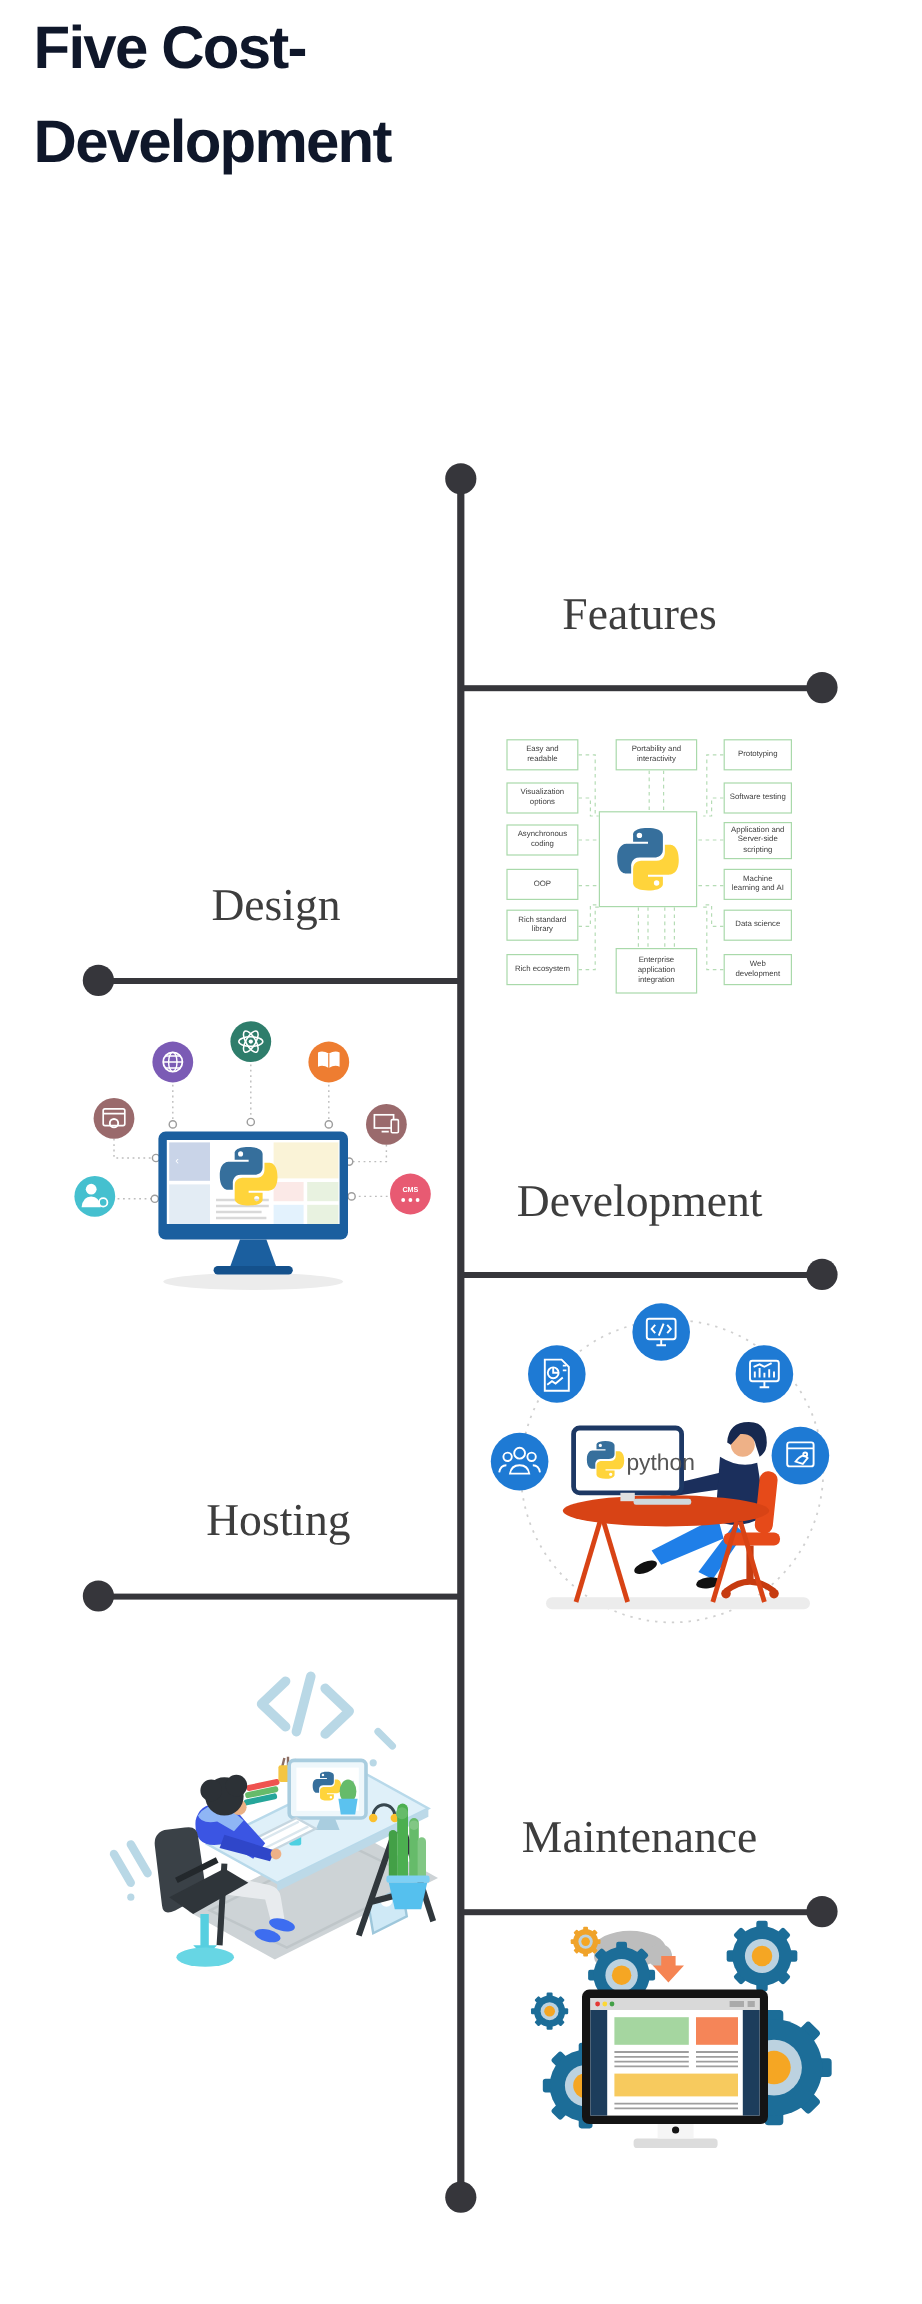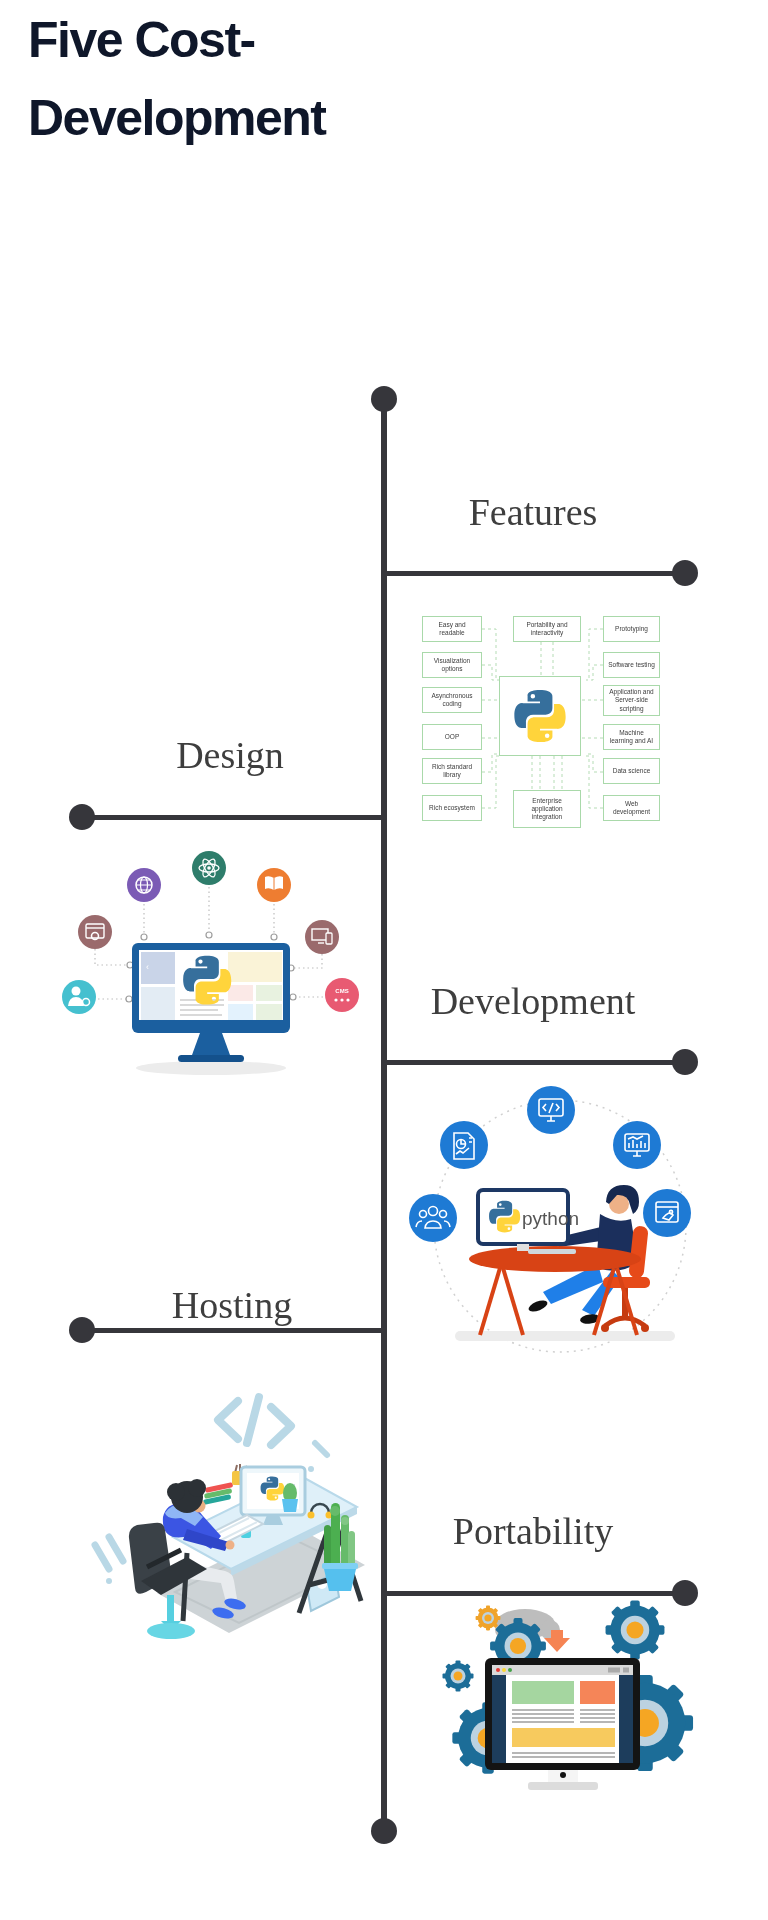--- a/index.html
+++ b/index.html
@@ -73,22 +73,22 @@
   <div class="dot" style="left:672px;top:1049px;"></div>
   <div class="branch" style="left:82px;top:1328px;width:302px;"></div>
   <div class="dot" style="left:69px;top:1317px;"></div>
   <div class="branch" style="left:384px;top:1591px;width:301px;"></div>
   <div class="dot" style="left:672px;top:1580px;"></div>
   <div class="dot" style="left:371px;top:1818px;"></div>
 
   <div class="tl-label" style="left:533px;top:512px;">Features</div>
   <div class="tl-label" style="left:230px;top:755px;">Design</div>
   <div class="tl-label" style="left:533px;top:1001px;">Development</div>
-  <div class="tl-label" style="left:232px;top:1267px;margin-top:38px;">Hosting</div>
-  <div class="tl-label" style="left:533px;top:1531px;">Portability</div>
+  <div class="tl-label" style="left:232px;top:1267px;">Hosting</div>
+  <div class="tl-label" style="left:533px;top:1531px;">Maintenance</div>
 
   <div class="features">
     <svg class="conn" width="280" height="234">
       <g stroke="#b5dcb5" stroke-width="1" stroke-dasharray="3,3" fill="none">
         <path d="M62,21 h14 v49 h3"></path>
           <path d="M62,57 h10 v15 h7"></path>
         <path d="M62,92 h17"></path>
           <path d="M62,130 h17"></path>
         <path d="M62,164 h10 v-18 h7"></path>
           <path d="M62,200 h14 v-52 h3"></path>

